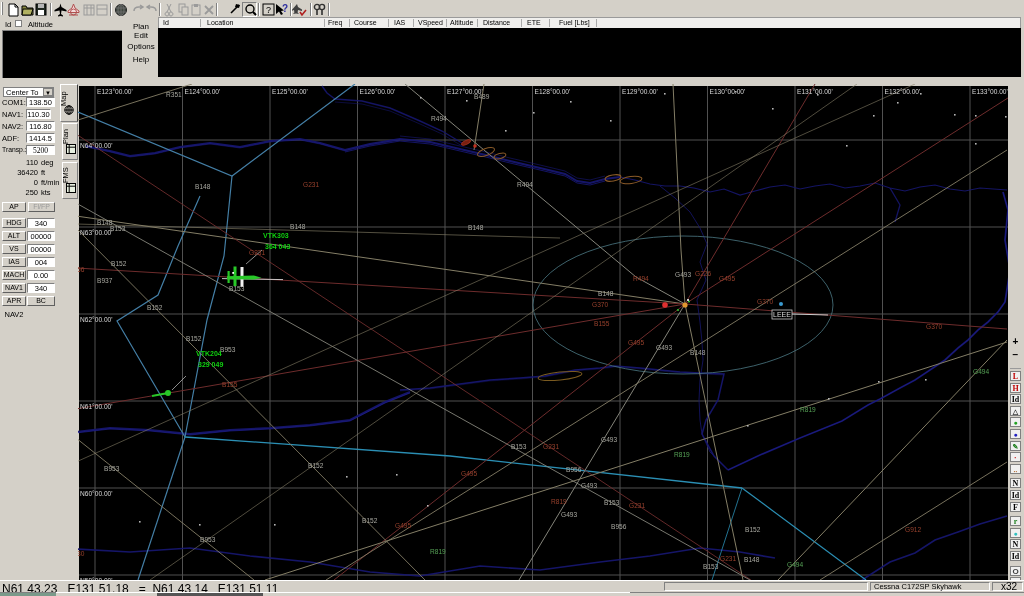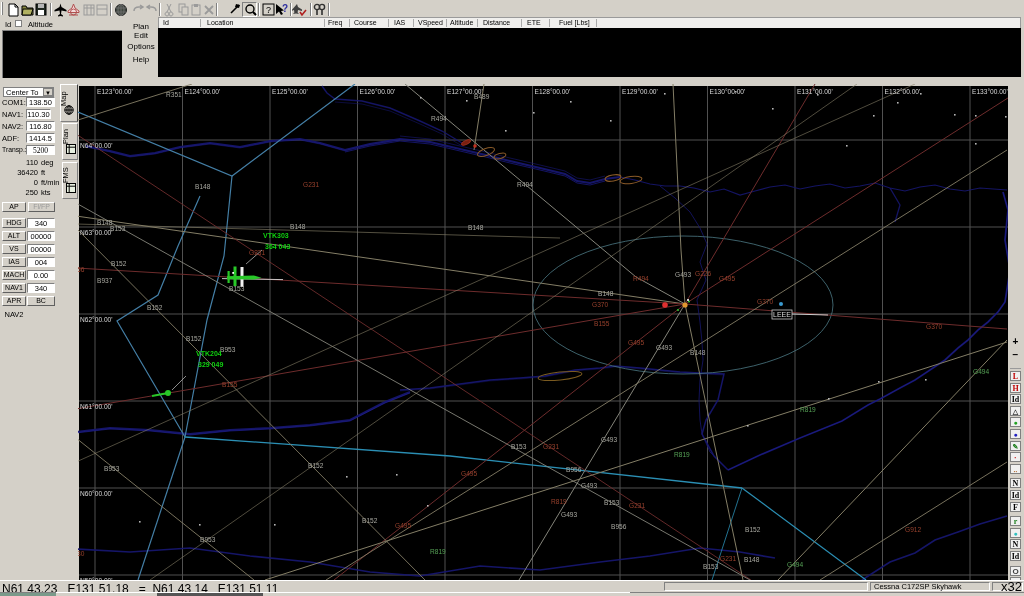--- a/index.html
+++ b/index.html
@@ -438,17 +438,17 @@
 <div class="abs" style="left:1px;top:207.39999999999995px;width:11px;height:10px;background:#f0f0f0;border:1px solid #808080;font-size:8px;line-height:9px;text-align:center;color:#000;font-weight:bold; font-family:'Liberation Serif',serif;">N</div>
 <div class="abs" style="left:1px;top:218.99999999999994px;width:11px;height:10px;background:#f0f0f0;border:1px solid #808080;font-size:8px;line-height:9px;text-align:center;color:#000;font-weight:bold; font-family:'Liberation Serif',serif;">Id</div>
 <div class="abs" style="left:1px;top:233.59999999999994px;width:11px;height:10px;background:#f0f0f0;border:1px solid #808080;font-size:8px;line-height:9px;text-align:center;color:#404040;font-weight:bold;">O</div>
 <div class="abs" style="left:1px;top:245.19999999999993px;width:11px;height:10px;background:#f0f0f0;border:1px solid #808080;font-size:7px;line-height:9px;text-align:center;color:#404040;font-weight:bold;">⊞</div>
 <div class="abs" style="left:1px;top:256.79999999999995px;width:11px;height:10px;background:#f0f0f0;border:1px solid #808080;font-size:8px;line-height:9px;text-align:center;color:#404040;font-weight:bold;">=</div>
 </div>
 <div class="abs" style="left:0;top:580px;width:1024px;height:12px;background:#d4d0c8;border-top:1px solid #fff;"></div>
 <div class="abs" style="left:2px;top:581.5px;font-size:12px;color:#000;white-space:pre;text-decoration:underline;">N61 43.23   E131 51.18   =  N61 43 14   E131 51 11</div>
 <div class="abs sunk" style="left:664px;top:582px;width:204px;height:9px;"></div>
 <div class="abs sunk" style="left:870px;top:582px;width:120px;height:9px;font-size:7.5px;line-height:8px;color:#000;padding-left:3px;">Cessna C172SP Skyhawk</div>
-<div class="abs sunk" style="left:992px;top:582px;width:31px;height:9px;font-size:13px;line-height:8px;color:#000;padding-left:8px;">x32</div>
+<div class="abs sunk" style="left:992px;top:582px;width:31px;height:9px;font-size:10px;line-height:8px;color:#000;padding-left:8px;">x32</div>
 <div class="abs" style="left:0;top:592px;width:1024px;height:4px;background:#d4d0c8;border-top:1px solid #808080;"></div>
 <div class="abs" style="left:0;top:593px;width:56px;height:3px;background:#7a9a8a;"></div>
 <div class="abs" style="left:56px;top:592px;width:574px;height:1px;background:#fff;"></div>
 <div class="abs" style="left:157px;top:593px;width:106px;height:3px;background:#555;"></div>
 
 </body></html>

